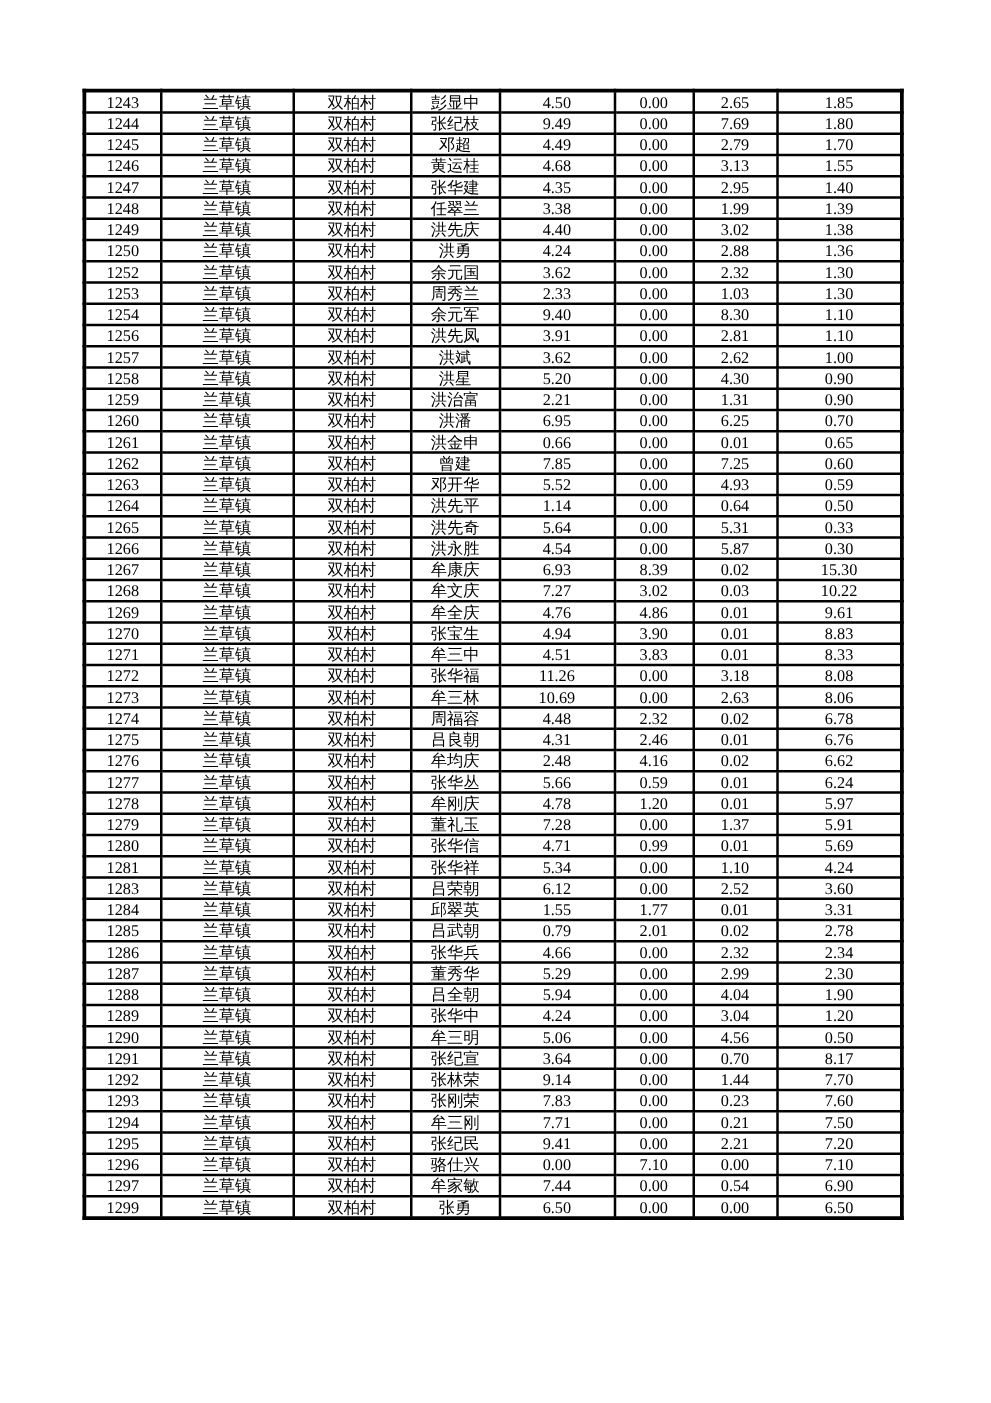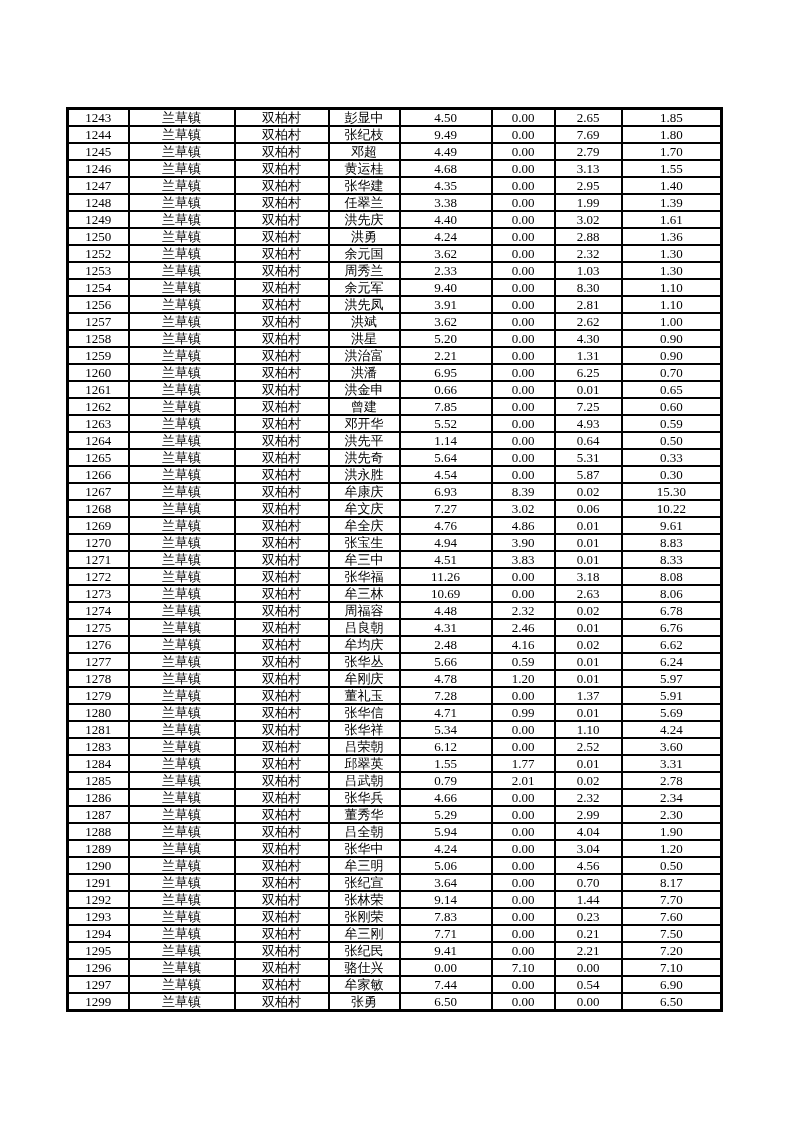--- a/index.html
+++ b/index.html
@@ -12,21 +12,20 @@
     width: 793px;
     height: 1122px;
     background: #ffffff;
     overflow: hidden;
     font-family: "Liberation Serif", "DejaVu Serif", serif;
   }
   .table-wrap {
     position: absolute;
     left: 66px;
     top: 71px;
-    margin-top: 36px;
   }
   table.data-table {
     border-collapse: collapse;
     table-layout: fixed;
     width: 654px;
     border: 3px solid #000000;
   }
   table.data-table td {
     border: 2px solid #000000;
     height: 15px;
@@ -118,21 +117,21 @@
             <td>1.39</td>
           </tr>
           <tr>
             <td>1249</td>
             <td>兰草镇</td>
             <td>双柏村</td>
             <td>洪先庆</td>
             <td>4.40</td>
             <td>0.00</td>
             <td>3.02</td>
-            <td>1.61</td>
+            <td>1.38</td>
           </tr>
           <tr>
             <td>1250</td>
             <td>兰草镇</td>
             <td>双柏村</td>
             <td>洪勇</td>
             <td>4.24</td>
             <td>0.00</td>
             <td>2.88</td>
             <td>1.36</td>
@@ -287,21 +286,21 @@
             <td>0.02</td>
             <td>15.30</td>
           </tr>
           <tr>
             <td>1268</td>
             <td>兰草镇</td>
             <td>双柏村</td>
             <td>牟文庆</td>
             <td>7.27</td>
             <td>3.02</td>
-            <td>0.06</td>
+            <td>0.03</td>
             <td>10.22</td>
           </tr>
           <tr>
             <td>1269</td>
             <td>兰草镇</td>
             <td>双柏村</td>
             <td>牟全庆</td>
             <td>4.76</td>
             <td>4.86</td>
             <td>0.01</td>

